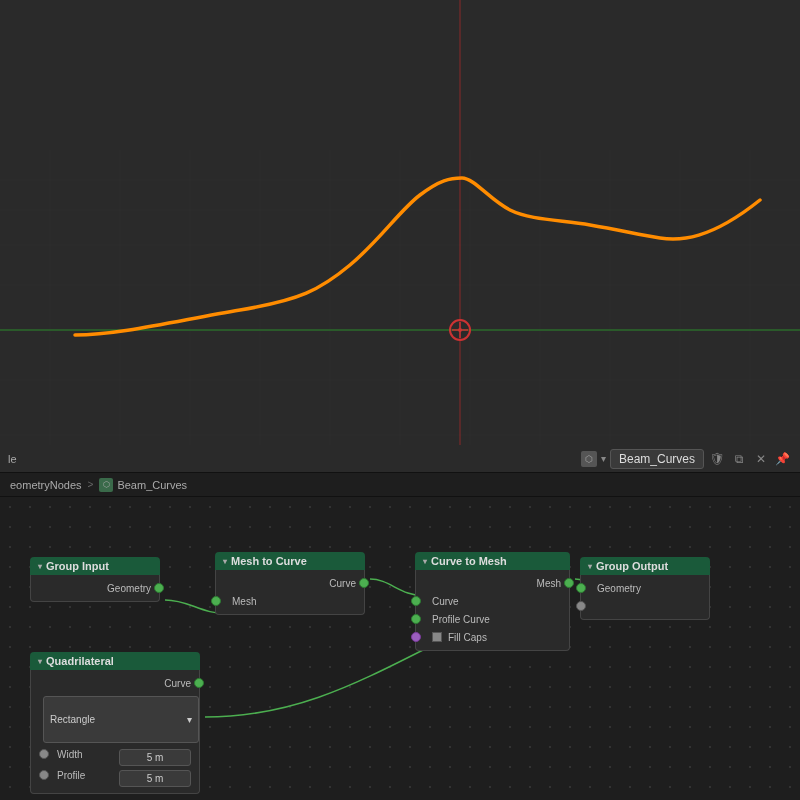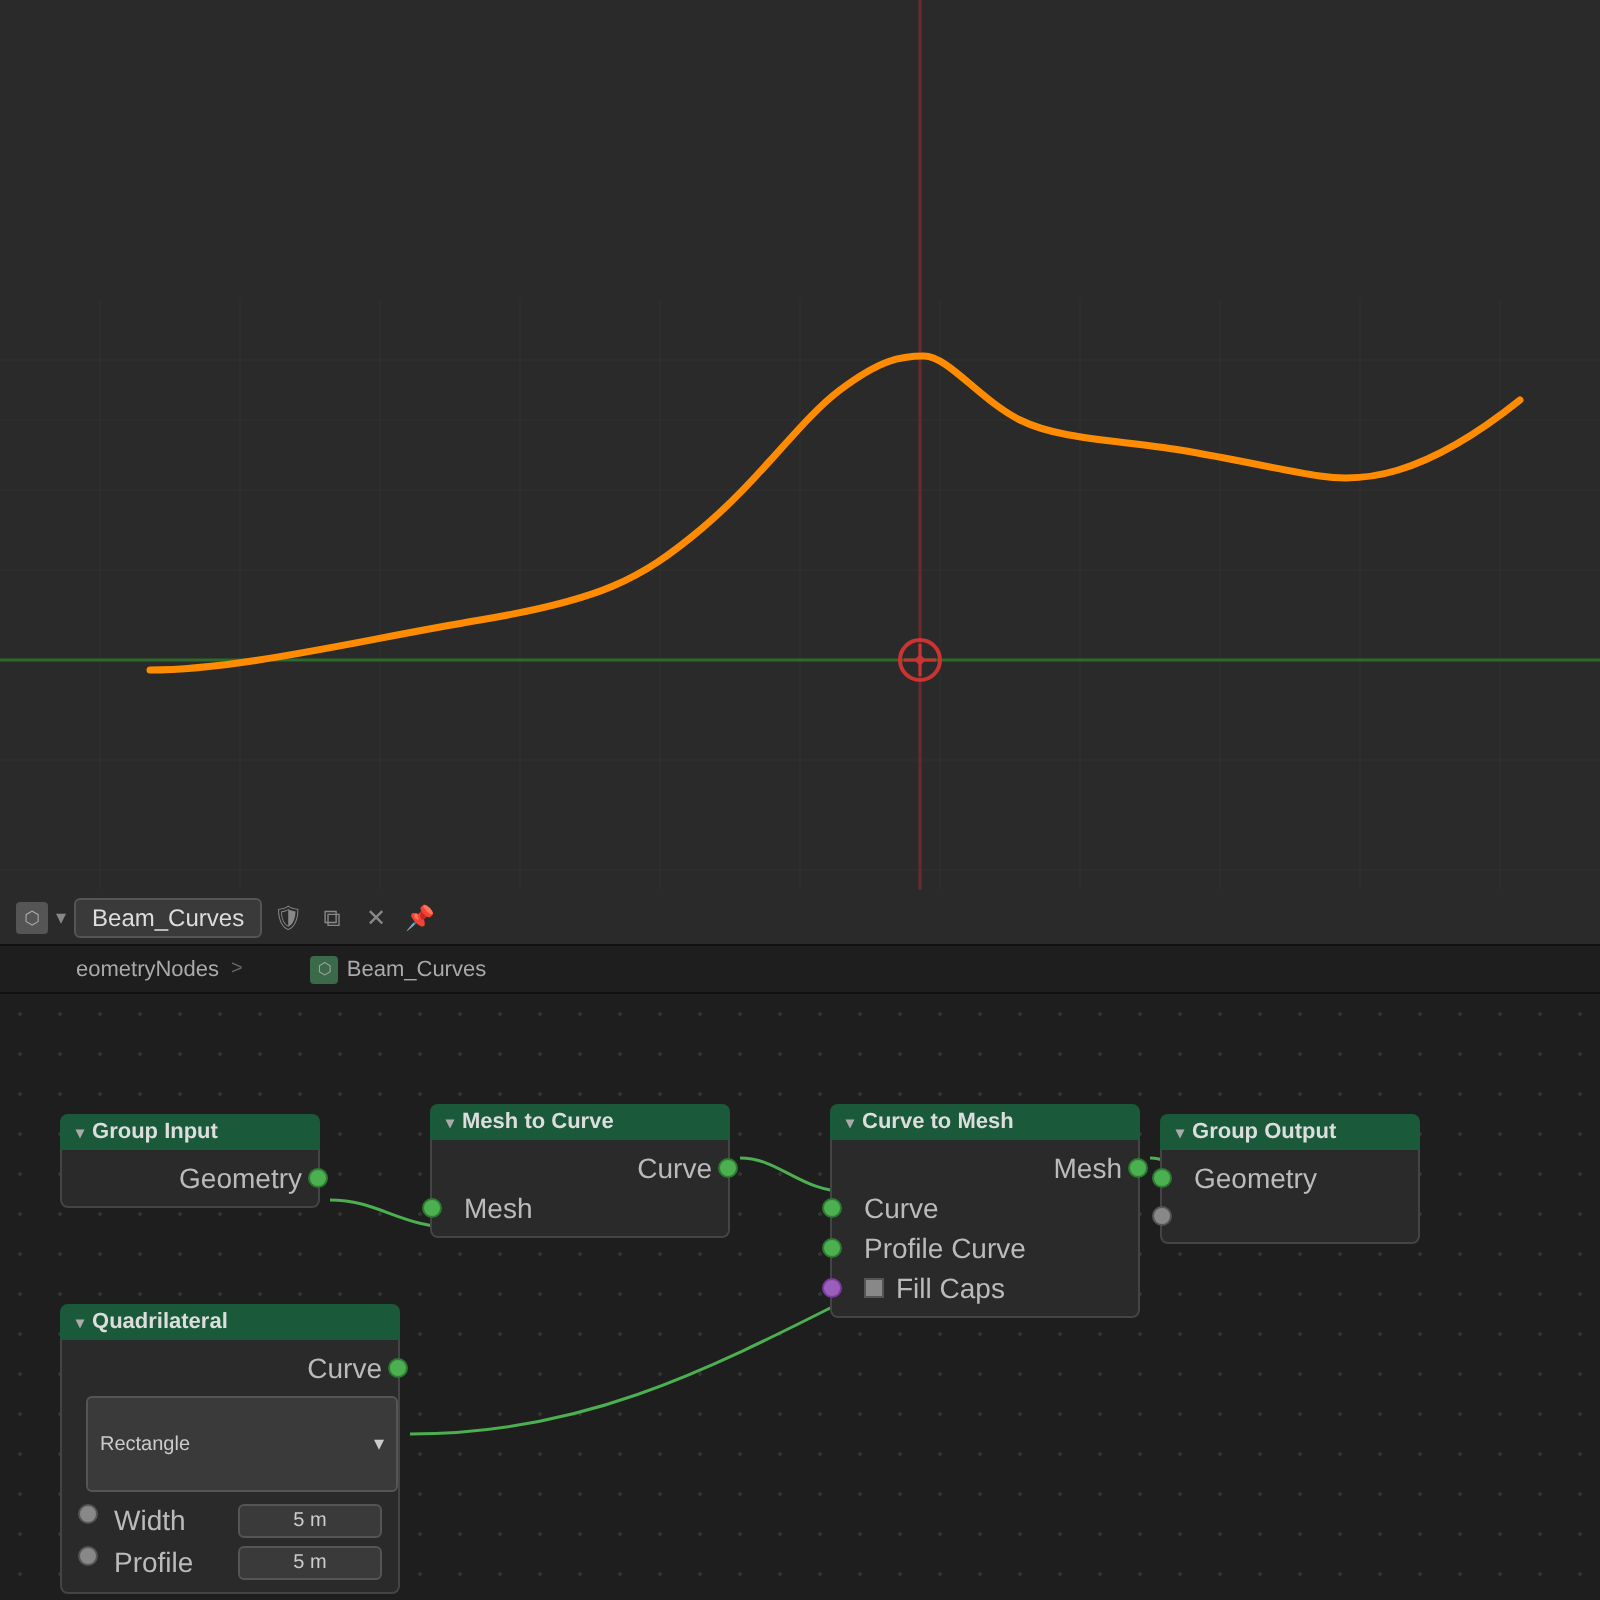--- a/index.html
+++ b/index.html
@@ -98,21 +98,20 @@
       align-items: center;
       padding: 0 10px;
       gap: 6px;
       border-bottom: 1px solid #111;
     }
 
     .breadcrumb-item {
       display: flex; align-items: center; gap: 4px;
       color: #aaa;
       font-size: 11px;
-      margin-left: 28px;
     }
 
     .breadcrumb-sep {
       color: #666;
       font-size: 10px;
     }
 
     .breadcrumb-icon {
       width: 14px; height: 14px;
       background: #3a6a4a;
@@ -156,21 +155,21 @@
     .node-row {
       display: flex;
       align-items: center;
       padding: 2px 8px;
       min-height: 18px;
       position: relative;
     }
 
     .node-row-label {
       color: #bbb;
-      font-size: 14px;
+      font-size: 10px;
       flex: 1;
     }
 
     .socket {
       width: 10px; height: 10px;
       border-radius: 50%;
       position: absolute;
       top: 50%;
       transform: translateY(-50%);
     }
@@ -324,20 +323,23 @@
 
     <circle cx="460" cy="330" r="10" fill="none" stroke="#cc3333" stroke-width="2"></circle>
     <circle cx="460" cy="330" r="10" fill="none" stroke="#cc3333" stroke-width="1" stroke-dasharray="3,3"></circle>
     <line x1="452" y1="330" x2="468" y2="330" stroke="#cc3333" stroke-width="1.5"></line>
     <line x1="460" y1="322" x2="460" y2="338" stroke="#cc3333" stroke-width="1.5"></line>
     <circle cx="460" cy="330" r="2" fill="#cc3333"></circle>
   </svg>
 </div>
 
 <div id="header-bar">
+  <div class="header-left">
+    <span>le</span>
+  </div>
   <div class="header-center">
     <div class="datablock-icon">⬡</div>
     <div style="display:flex;align-items:center;gap:3px;">
       <span style="font-size:10px;color:#888;">▾</span>
     </div>
     <div class="datablock-name">Beam_Curves</div>
     <div class="hicon">🛡</div>
     <div class="hicon">⧉</div>
     <div class="hicon">✕</div>
     <div class="hicon">📌</div>

